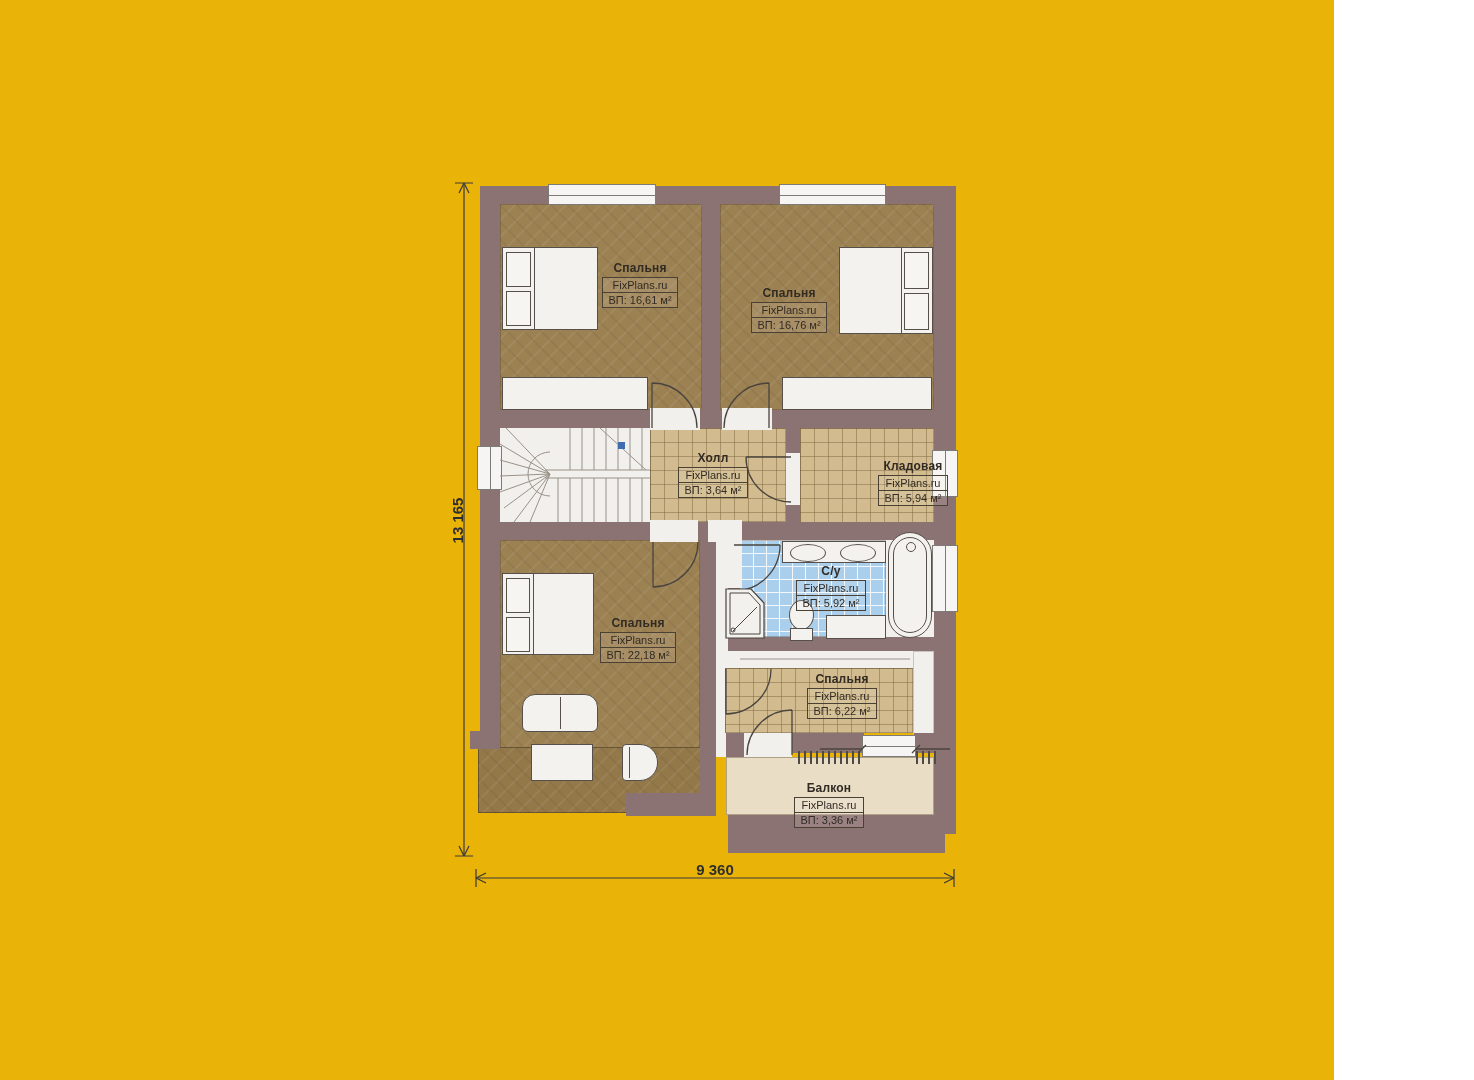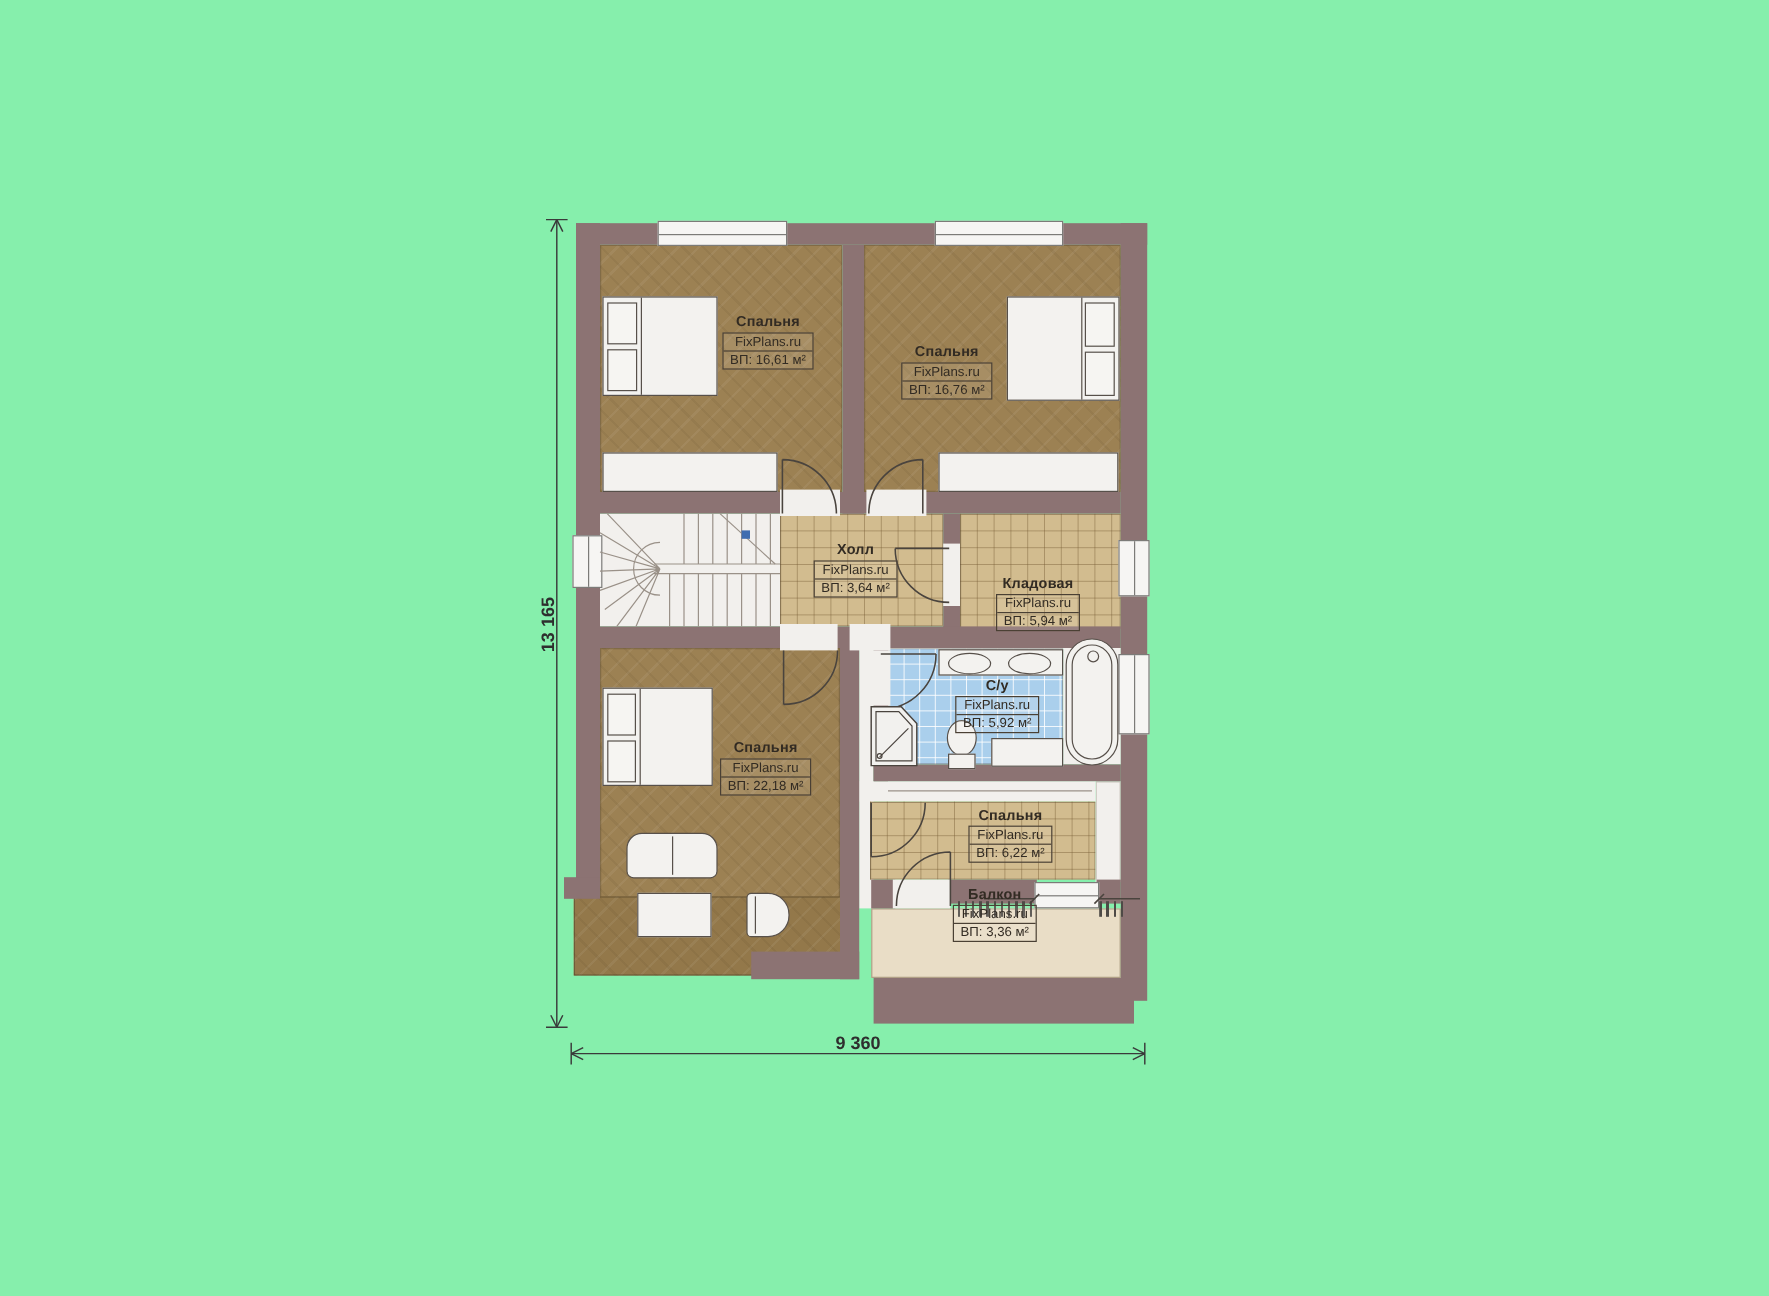--- a/index.html
+++ b/index.html
@@ -1,17 +1,17 @@
 <!DOCTYPE html>
 <html style="--wall: #8c7373; --wood: #9c8153; --tile: #d2bc8f; --bath: #aacfec; --balcony: #e9ddc6; --white: #f2f0ed; --line: #4a443e; --blue: #3f6db0;"><head>
 <meta charset="utf-8">
 <style>
   html,body{margin:0;padding:0;background:#ffffff;}
   body{width:1474px;height:1080px;overflow:hidden;font-family:"Liberation Sans",sans-serif;}
-  .stage{position:relative;width:1474px;height:1080px;background:#86efac;}
+  .stage{position:relative;width:1334px;height:1080px;background:#eab308;}
   .abs{position:absolute;}
   .wall{position:absolute;background:var(--wall);}
   .open{position:absolute;background:var(--white);}
   .floor{position:absolute;box-shadow:inset 0 0 0 1px rgba(80,65,45,.35);}
   .wood{background-color:var(--wood);
     background-image:repeating-linear-gradient(45deg,rgba(60,45,20,.07) 0 2px,transparent 2px 12px),
                      repeating-linear-gradient(-45deg,rgba(255,255,255,.06) 0 2px,transparent 2px 12px);}
   .tilef{background-color:var(--tile);
     background-image:linear-gradient(rgba(120,95,55,.45) 1px,transparent 1px),
                      linear-gradient(90deg,rgba(120,95,55,.45) 1px,transparent 1px);
@@ -151,21 +151,21 @@
       <div class="rarea">ВП: 16,76 м²</div>
     </div>
   </div>
   <div class="rlabel" style="left:672px;top:452px;width:82px;">
     <div class="rname">Холл</div>
     <div class="rbox">
       <div class="rbrand">FixPlans.ru</div>
       <div class="rarea">ВП: 3,64 м²</div>
     </div>
   </div>
-  <div class="rlabel" style="left:824px;top:460px;width:82px;margin-top:20px;">
+  <div class="rlabel" style="left:872px;top:460px;width:82px;">
     <div class="rname">Кладовая</div>
     <div class="rbox">
       <div class="rbrand">FixPlans.ru</div>
       <div class="rarea">ВП: 5,94 м²</div>
     </div>
   </div>
   <div class="rlabel" style="left:792px;top:565px;width:78px;">
     <div class="rname">С/у</div>
     <div class="rbox">
       <div class="rbrand">FixPlans.ru</div>
@@ -179,21 +179,21 @@
       <div class="rarea">ВП: 22,18 м²</div>
     </div>
   </div>
   <div class="rlabel" style="left:798px;top:673px;width:88px;">
     <div class="rname">Спальня</div>
     <div class="rbox">
       <div class="rbrand">FixPlans.ru</div>
       <div class="rarea">ВП: 6,22 м²</div>
     </div>
   </div>
-  <div class="rlabel" style="left:784px;top:739px;width:90px;">
+  <div class="rlabel" style="left:784px;top:782px;width:90px;">
     <div class="rname">Балкон</div>
     <div class="rbox">
       <div class="rbrand">FixPlans.ru</div>
       <div class="rarea">ВП: 3,36 м²</div>
     </div>
   </div>
 
   <div class="dimtext" style="left:426px;top:512px;width:62px;transform:rotate(-90deg);transform-origin:center;">13 165</div>
   <div class="dimtext" style="left:680px;top:861px;width:70px;">9 360</div>
 

